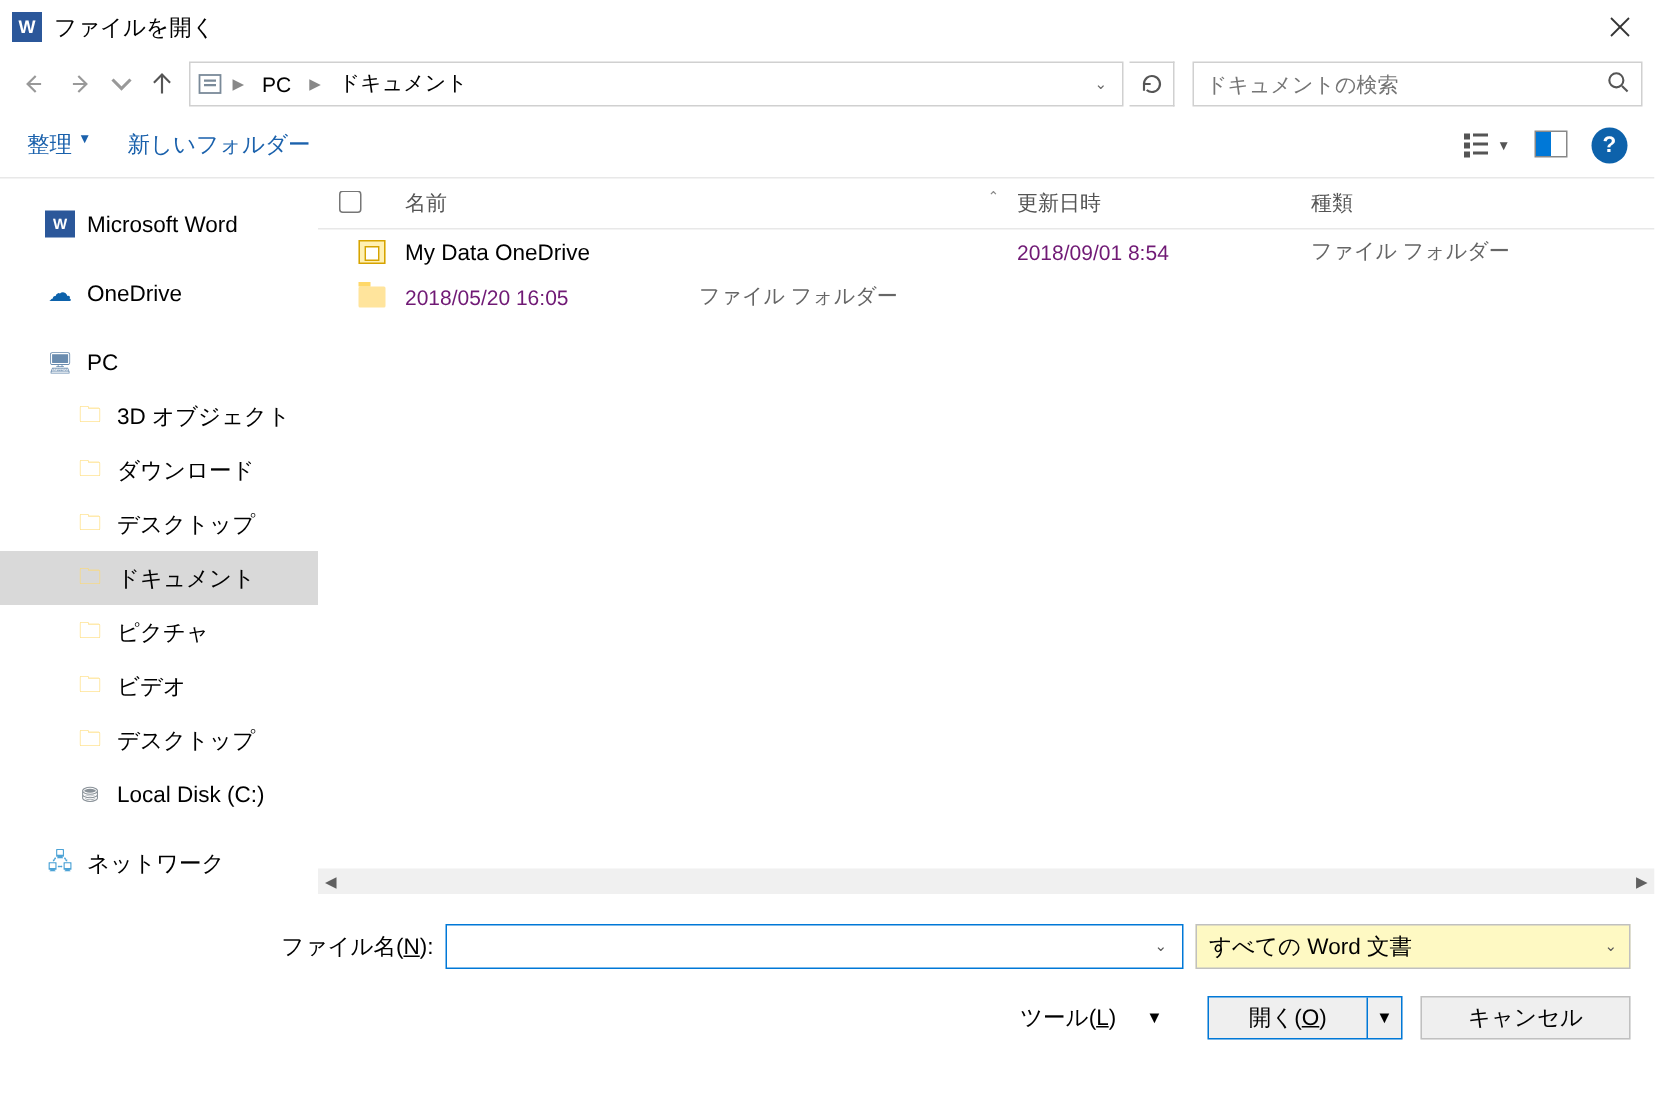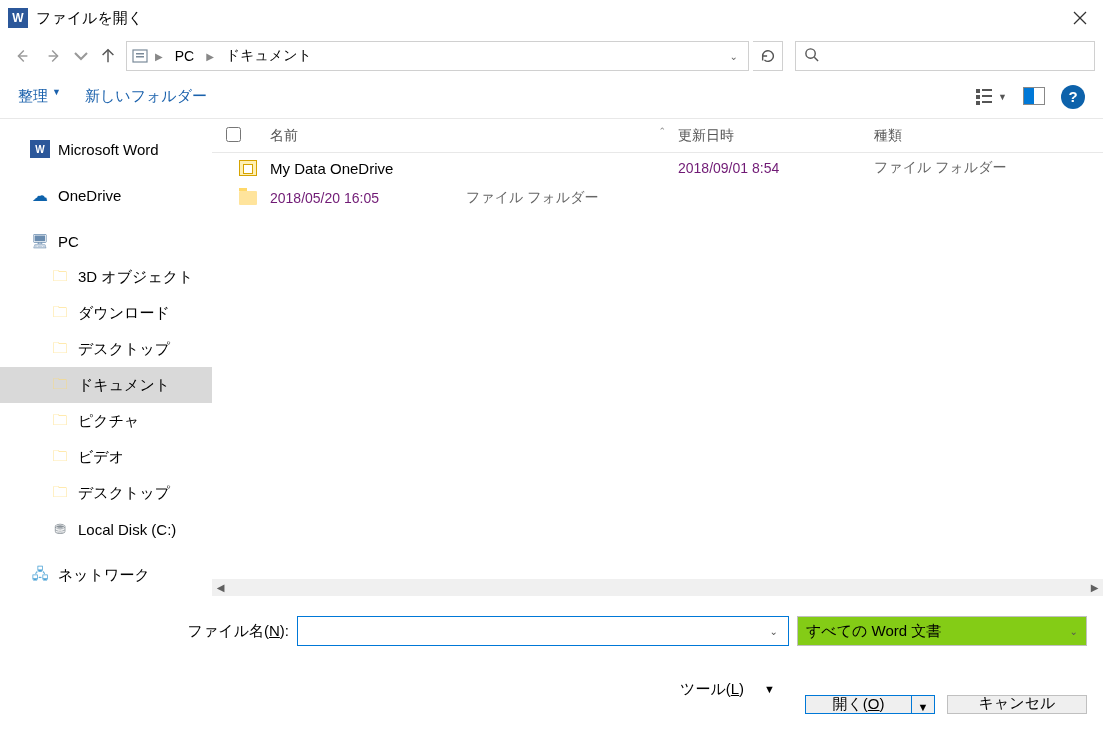--- a/index.html
+++ b/index.html
@@ -77,27 +77,27 @@
 .hscroll .track { flex: 1; }
 
 
 .bottom { padding: 20px 16px 14px 16px; }
 .fname-row { display: flex; align-items: center; gap: 8px; margin-bottom: 18px; justify-content: flex-end; }
 .fname-row label { font-size: 15px; }
 .fname-row label u { text-decoration: underline; }
 .fname-input { width: 492px; height: 30px; border: 1px solid #0078d7; display: flex; align-items: center; padding: 0 6px; }
 .fname-input input { border: none; outline: none; flex: 1; }
 .fname-input .dd { color: #555; font-size: 10px; padding: 0 4px; }
-.filter { width: 290px; height: 30px; border: 1px solid #c0c0c0; background: #84cc16; display: flex; align-items: center; padding: 0 8px; font-size: 15px; }
+.filter { width: 290px; height: 30px; border: 1px solid #c0c0c0; background: #fef9c3; display: flex; align-items: center; padding: 0 8px; font-size: 15px; }
 .filter .dd { margin-left: auto; font-size: 10px; color: #555; }
 
 .btn-row { display: flex; align-items: center; justify-content: flex-end; gap: 12px; }
 .tools { display: flex; align-items: center; gap: 20px; margin-right: 18px; font-size: 15px; }
 .tools .dd { font-size: 11px; }
-.btn { height: 19px; border: 1px solid #c0c0c0; background: #efefef; display: flex; align-items: flex-end; justify-content: center; font-size: 15px; margin-top: 31px; }
+.btn { height: 29px; border: 1px solid #c0c0c0; background: #efefef; display: flex; align-items: center; justify-content: center; font-size: 15px; }
 .btn.open { width: 130px; border: 1px solid #0078d7; padding: 0; }
 .btn.open .main-part { flex: 1; display: flex; align-items: center; justify-content: center; border-right: 1px solid #0078d7; height: 100%; }
 .btn.open .split { width: 22px; display: flex; align-items: center; justify-content: center; font-size: 11px; }
 .btn.cancel { width: 140px; }
 
 .preview-icon { display: inline-flex; width: 22px; height: 18px; border: 1px solid #888; }
 .preview-icon .l { width: 50%; background: #0078d7; }
 .preview-icon .r { width: 50%; background: #fff; }
 .view-icon { display: inline-flex; flex-direction: column; gap: 2px; }
 .view-icon .row { display: flex; gap: 2px; }
@@ -156,20 +156,21 @@
     <span class="crumb">ドキュメント</span>
     <span class="addr-drop">⌄</span>
   </div>
   <div class="refresh-btn">
     <svg viewBox="0 0 18 18" width="16" height="16">
         <path d="M3 9 a6 6 0 1 1 2 4.5" fill="none" stroke="#555" stroke-width="1.6"></path>
         <path d="M3 14 L3 9 L8 9" fill="none" stroke="#555" stroke-width="1.6"></path>
       </svg>
   </div>
   <div class="search-box">
+    <input placeholder="ドキュメントの検索" style="">
     <span class="sicon">
       <svg viewBox="0 0 16 16" width="15" height="15">
           <circle cx="7" cy="7" r="5" fill="none" stroke="#555" stroke-width="1.5"></circle>
           <line x1="11" y1="11" x2="15" y2="15" stroke="#555" stroke-width="1.5"></line>
         </svg>
     </span>
   </div>
 </div>
 
 <div class="toolbar-row">

